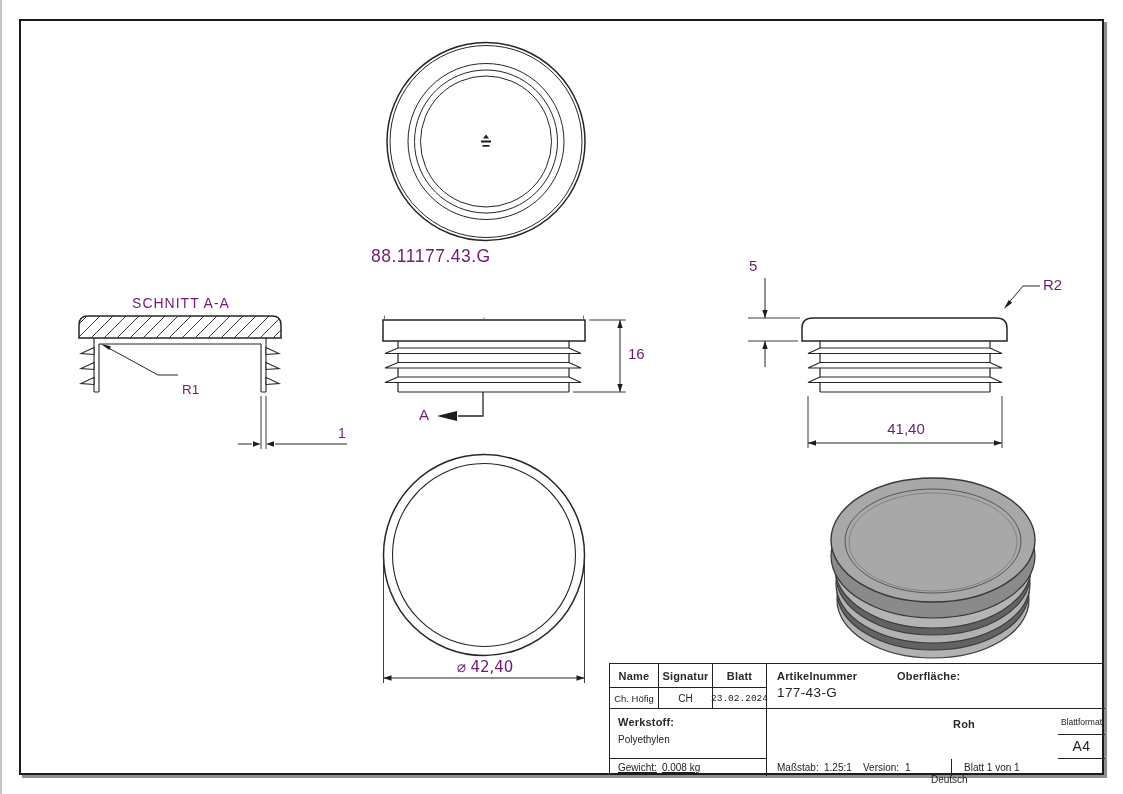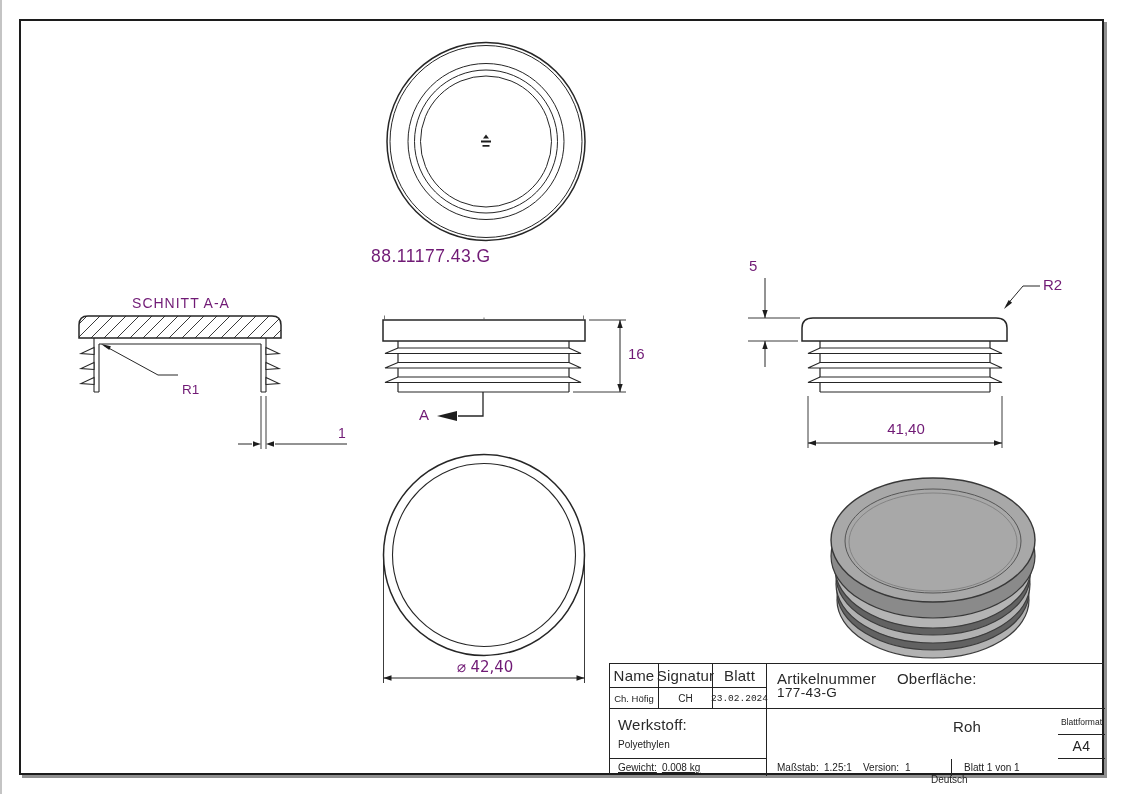--- a/index.html
+++ b/index.html
@@ -28,21 +28,21 @@
   .lbl-4140{left:906px;top:420px;transform:translateX(-50%);font-size:15px;}
 
   
   .tblock{position:absolute;left:609px;top:663px;width:495px;height:112px;
     border-left:1.5px solid #222;border-top:1.5px solid #222;box-sizing:border-box;
     font-size:10px;color:#222;}
   .cell{position:absolute;box-sizing:border-box;}
   .br{border-right:1.2px solid #222;}
   .bb{border-bottom:1.2px solid #222;}
   .cc{display:flex;align-items:center;justify-content:center;text-align:center;}
-  .small{font-size:15px;letter-spacing:.2px;color:#2a2a2a;}
+  .small{font-size:11px;letter-spacing:.2px;color:#2a2a2a;font-weight:bold;}
   .padl{padding-left:8px;}
   .artnum{font-size:13.5px;letter-spacing:.4px;}
   .a4{font-size:14px;letter-spacing:.5px;}
   .pair span{margin-right:5px;text-decoration:underline;}
   .logo-row{position:absolute;left:55px;top:9px;display:flex;align-items:center;gap:7px;}
   .wordmark{font-size:26px;font-weight:500;letter-spacing:.5px;color:#1e2a56;line-height:1;}
 </style>
 </head>
 <body>
 

